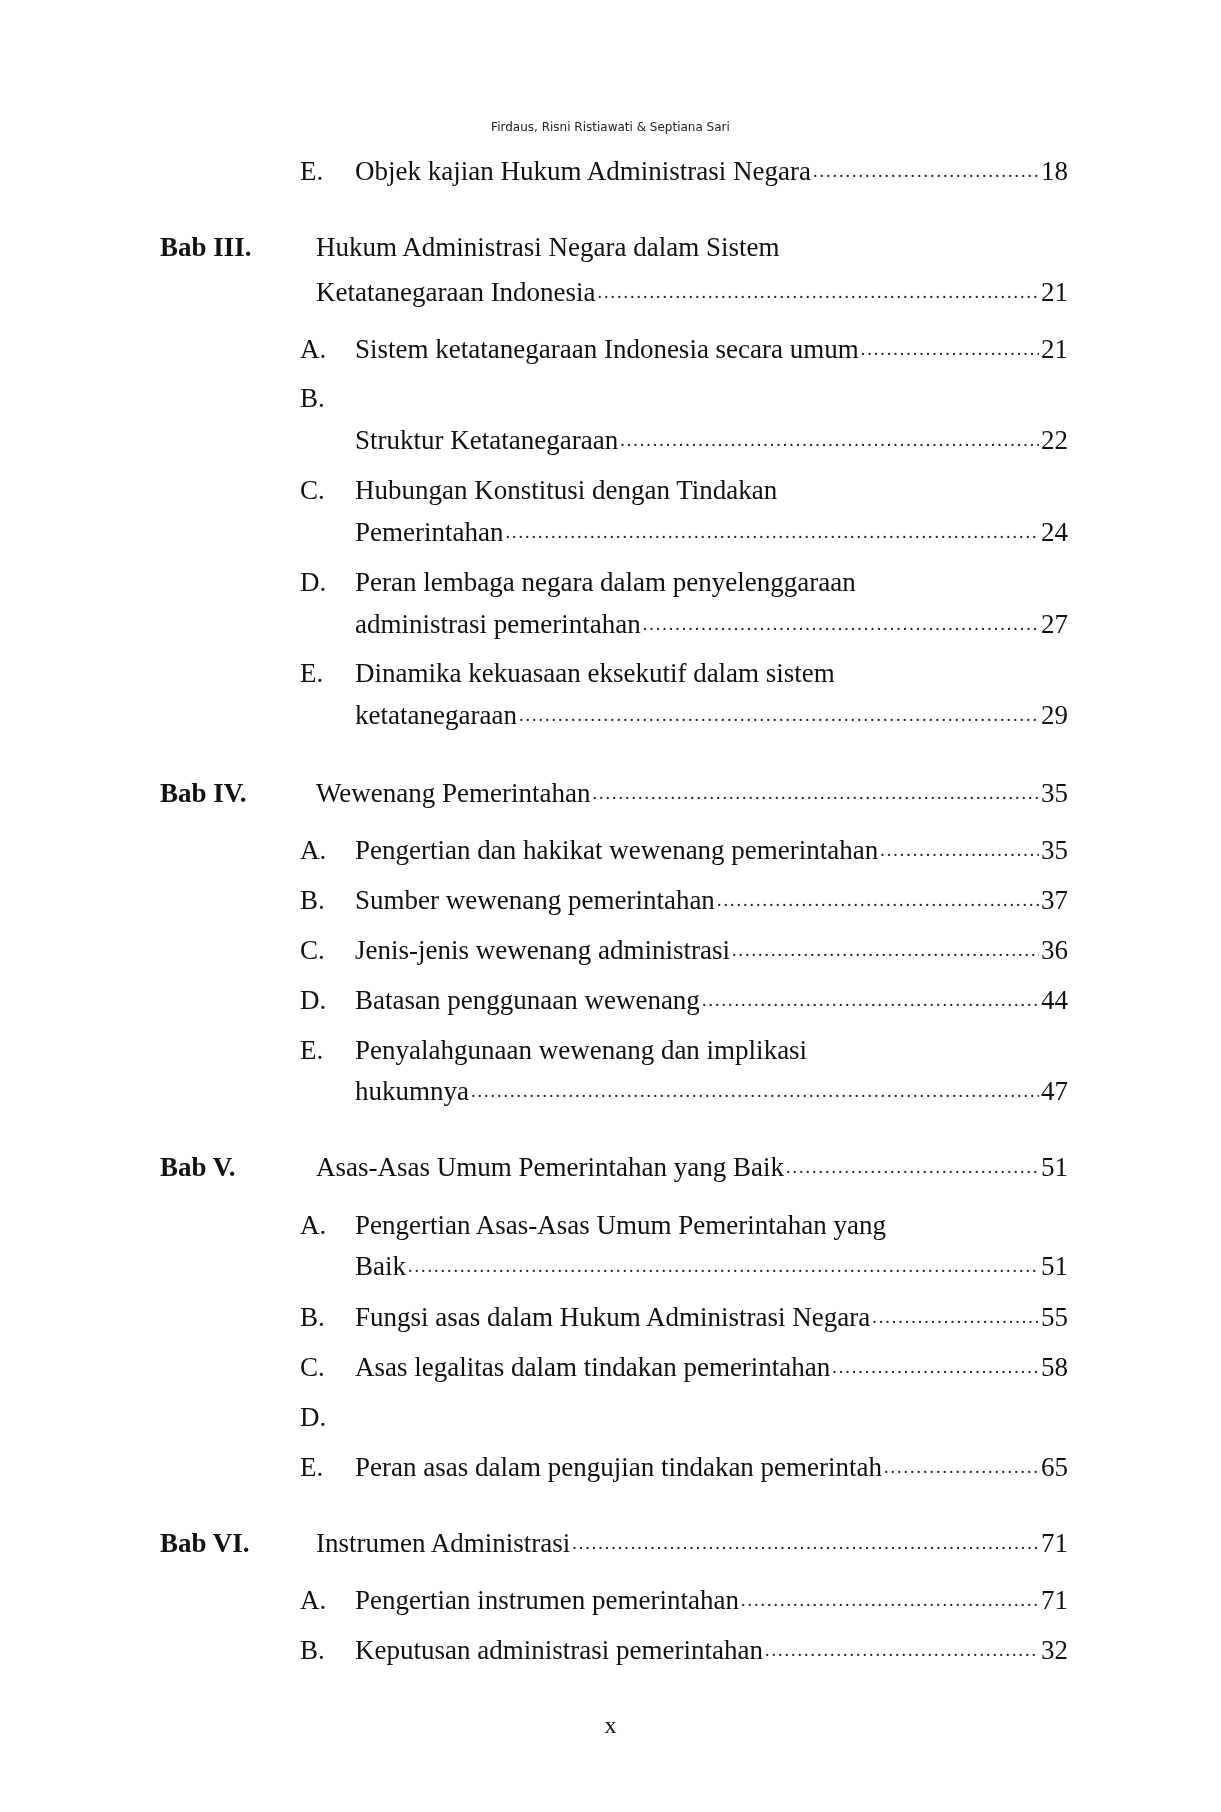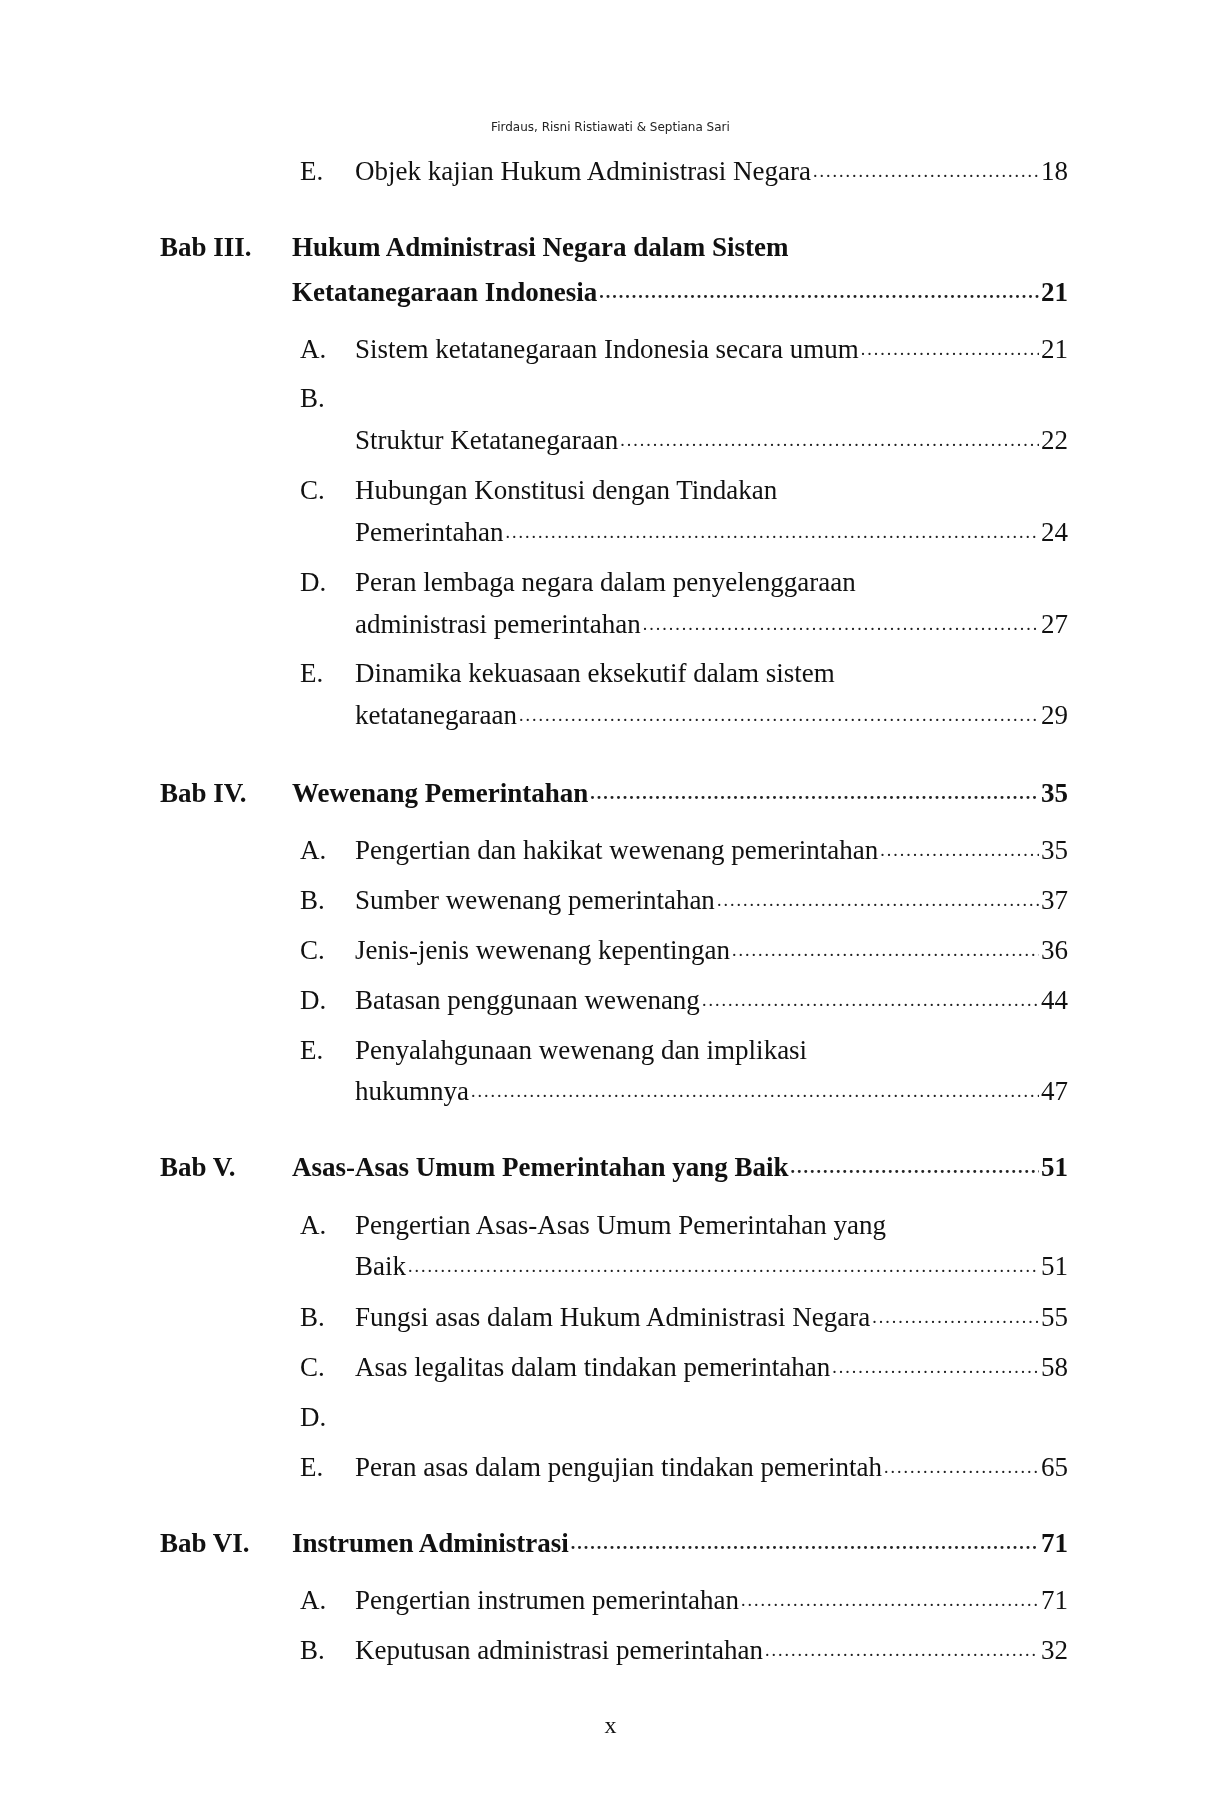--- a/index.html
+++ b/index.html
@@ -21,21 +21,21 @@
     .chap-label {
       position: absolute; left: 160px; font-weight: bold; white-space: nowrap;
     }
     .entry-letter {
       position: absolute; left: 300px; white-space: nowrap;
     }
     .entry-line {
       position: absolute; left: 355px; right: 153px;
       display: flex; align-items: flex-start; white-space: nowrap;
     }
-    .entry-line.chap { left: 292px; font-weight: bold; }
+    .entry-line.chap { left: 316px; font-weight: normal; }
     .entry-line .txt { flex: 0 0 auto; }
     .entry-line .leader {
       flex: 1 1 auto; overflow: hidden; margin: 0 2px;
       letter-spacing: 2px; font-size: 18px; color: #222;
     }
     .entry-line .leader::before {
       content: "........................................................................................................................................................................................................";
     }
     .entry-line .pg { flex: 0 0 auto; }
     .page-number {
@@ -148,21 +148,21 @@
   <span class="entry-letter">B.</span>
   <div class="entry-line">
       <span class="txt">Sumber wewenang pemerintahan</span>
       <span class="leader"></span>
       <span class="pg">37</span>
     </div>
 </div>
 <div class="toc-row" style="top:930px">
   <span class="entry-letter">C.</span>
   <div class="entry-line">
-      <span class="txt">Jenis-jenis wewenang kepentingan</span>
+      <span class="txt">Jenis-jenis wewenang administrasi</span>
       <span class="leader"></span>
       <span class="pg">36</span>
     </div>
 </div>
 <div class="toc-row" style="top:980px">
   <span class="entry-letter">D.</span>
   <div class="entry-line">
       <span class="txt">Batasan penggunaan wewenang</span>
       <span class="leader"></span>
       <span class="pg">44</span>

